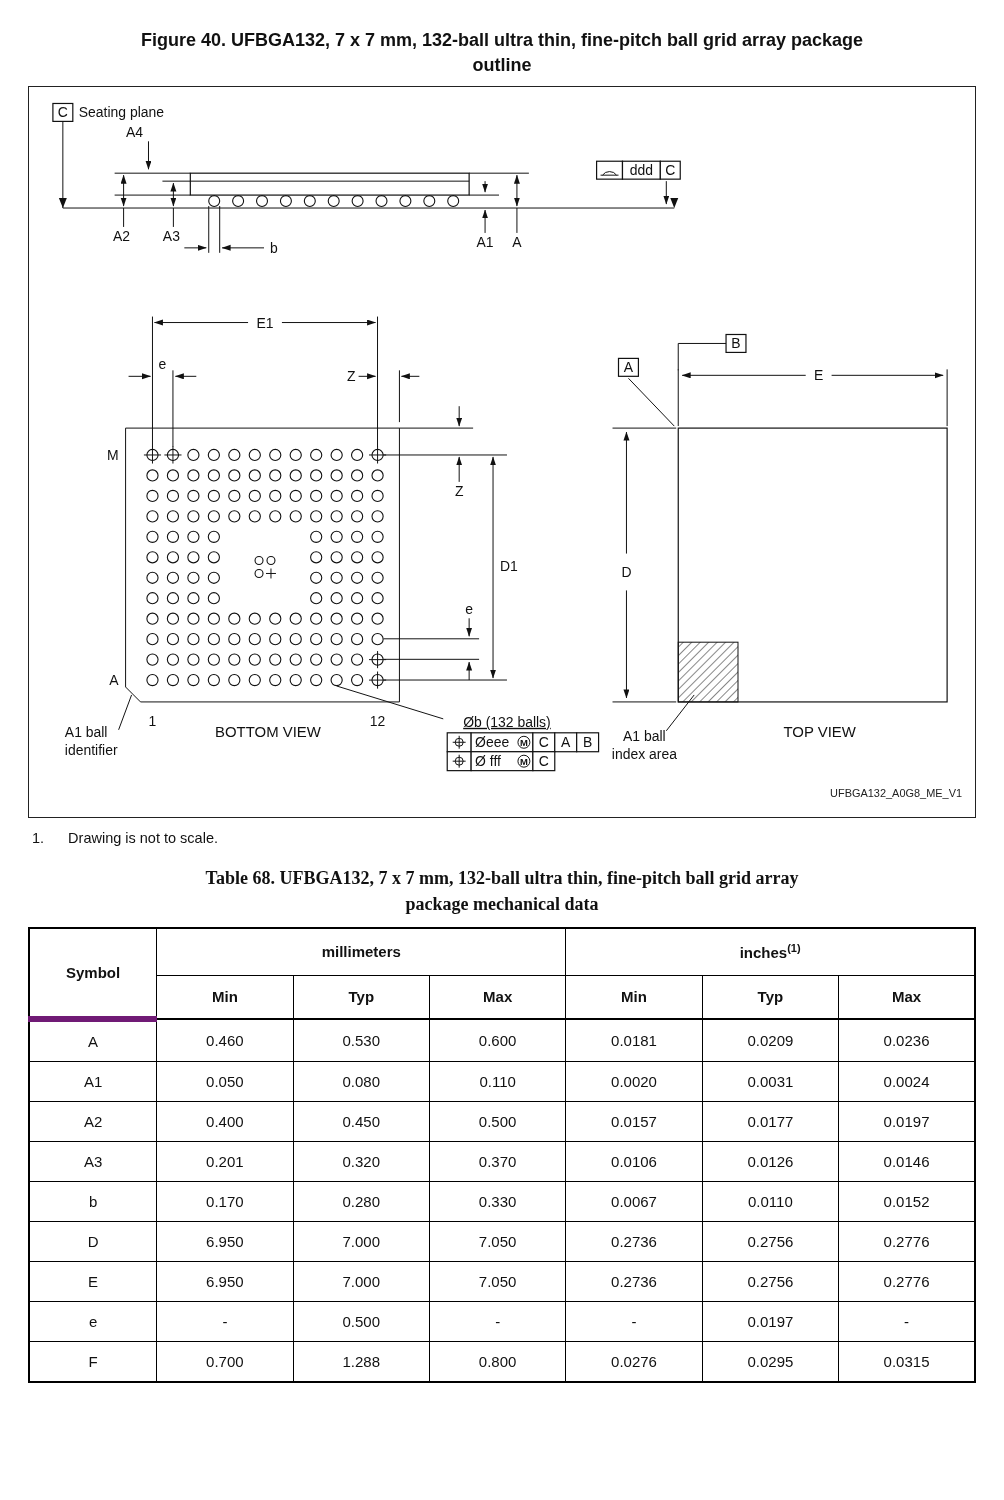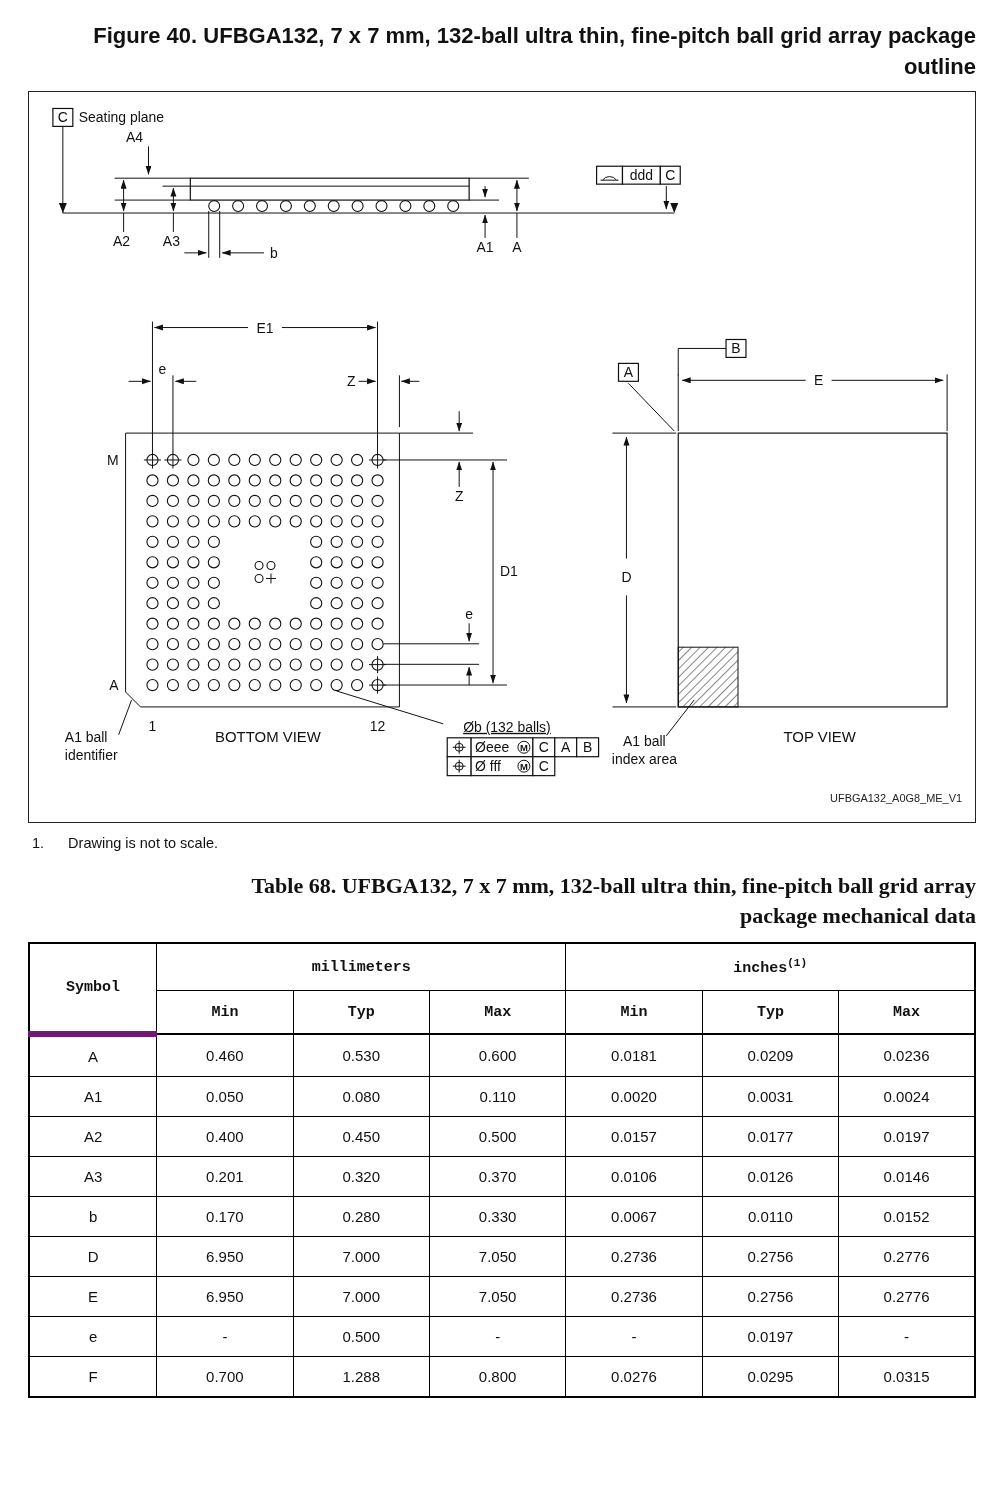--- a/index.html
+++ b/index.html
@@ -1,26 +1,26 @@
 <!DOCTYPE html>
 <html><head>
 <meta charset="utf-8">
 <style>
   html,body { margin:0; padding:0; background:#fff; }
   body { font-family:"Liberation Sans", sans-serif; color:#111; }
   .page { width:1004px; height:1500px; box-sizing:border-box; padding:16px 28px; background:#fff; }
   .title { font-size:27px; font-weight:bold; line-height:1.25; margin:4px 0 34px 4px; }
-  .fig-caption, .tbl-caption { text-align:right; font-weight:bold; font-size:22px; line-height:1.4; margin:5px 0 8px 0; }
+  .fig-caption, .tbl-caption { text-align:center; font-weight:bold; font-size:18px; line-height:1.4; margin:12px 0 8px 0; }
   .figure-frame { border:1px solid #222; width:946px; height:730px; background:#fff; }
   .figure-frame svg { display:block; }
   .note { display:flex; gap:24px; font-size:14.5px; margin:12px 0 20px 4px; }
   .tbl-caption { margin-top:6px; margin-bottom:10px;font-family:Liberation Serif, serif; }
   table.mech { width:100%; border-collapse:collapse; border:2px solid #000; font-size:15px; table-layout:fixed; }
   .mech th, .mech td { border:1px solid #000; text-align:center; vertical-align:middle; padding:8px 4px; }
-  .mech thead th { font-weight:bold;font-family:Liberation Mono, monospace; }
+  .mech thead th { font-weight:bold; }
   .mech thead tr.grp th { height:30px; }
   .mech thead tr.sub th { border-bottom:2px solid #000; height:26px; }
   .mech th.symhdr { border-bottom:6px solid #701a75; }
   .mech tbody td { height:21px; padding:9px 4px; font-weight:normal; }
   .mech sup { font-size:11px; }
   .c-sym { width:13.5%; }
   
   .dl { stroke:#111; stroke-width:1; fill:none; }
   .box { fill:#fff; stroke:#111; stroke-width:1.2; }
   .ball { fill:#fff; stroke:#111; stroke-width:1.1; }

